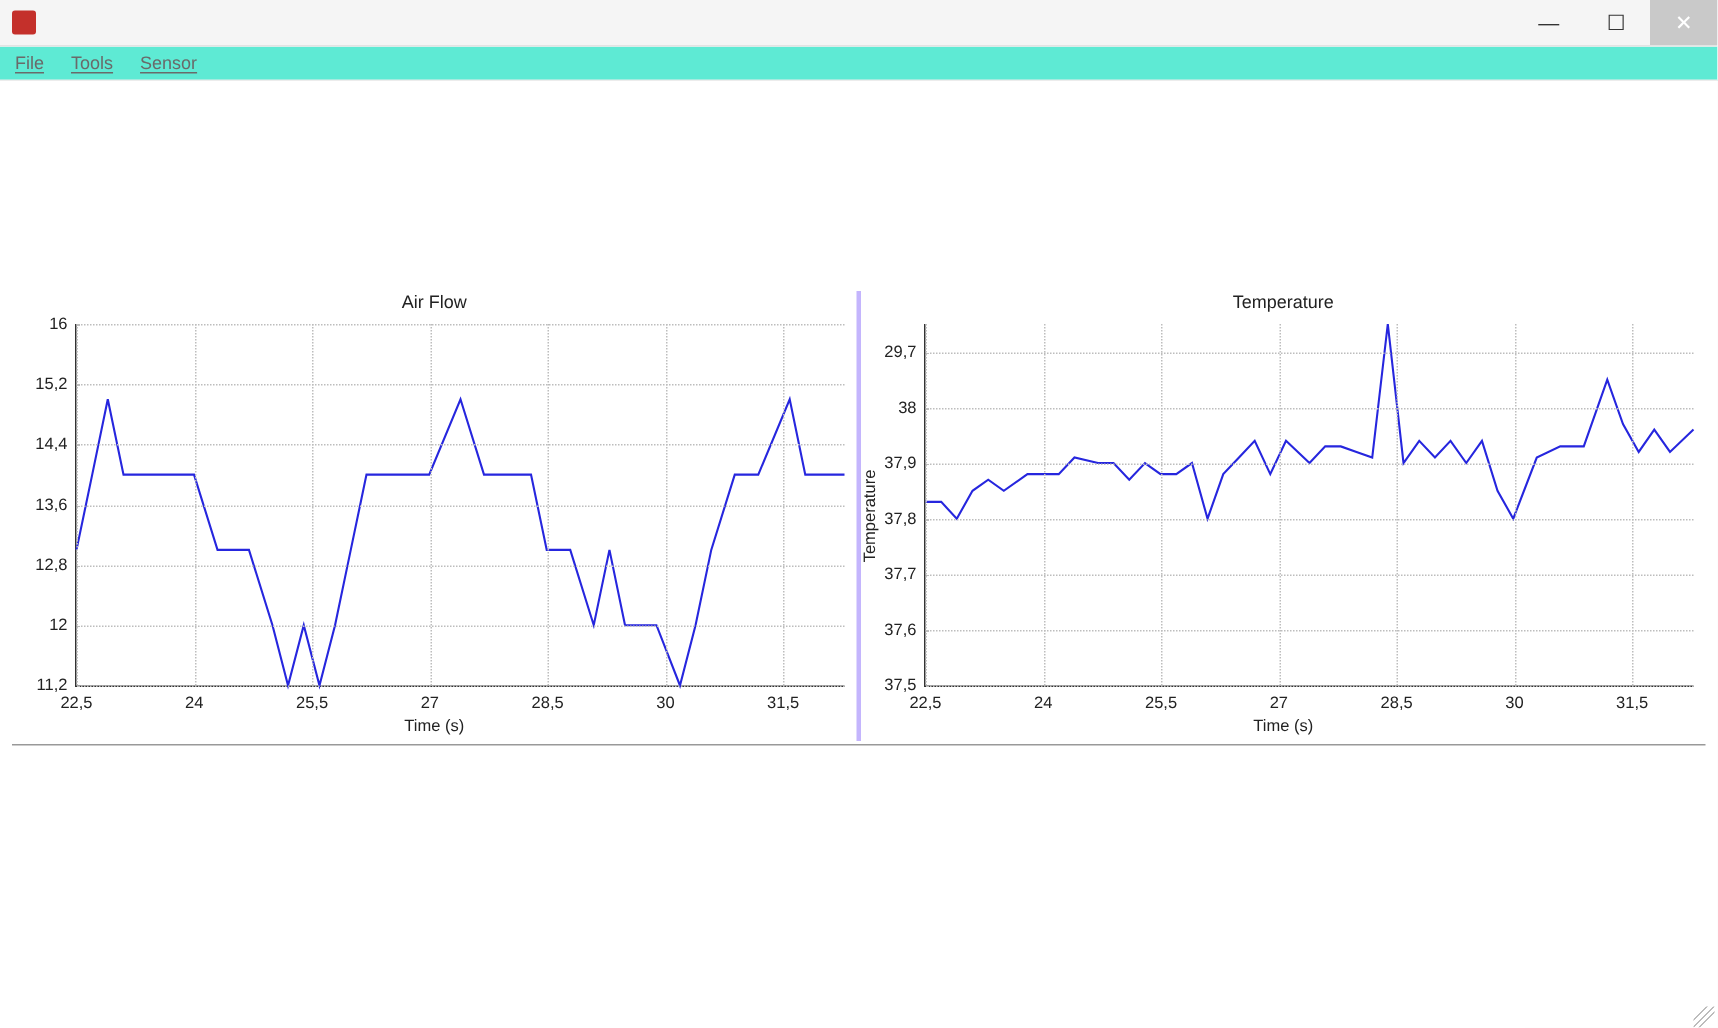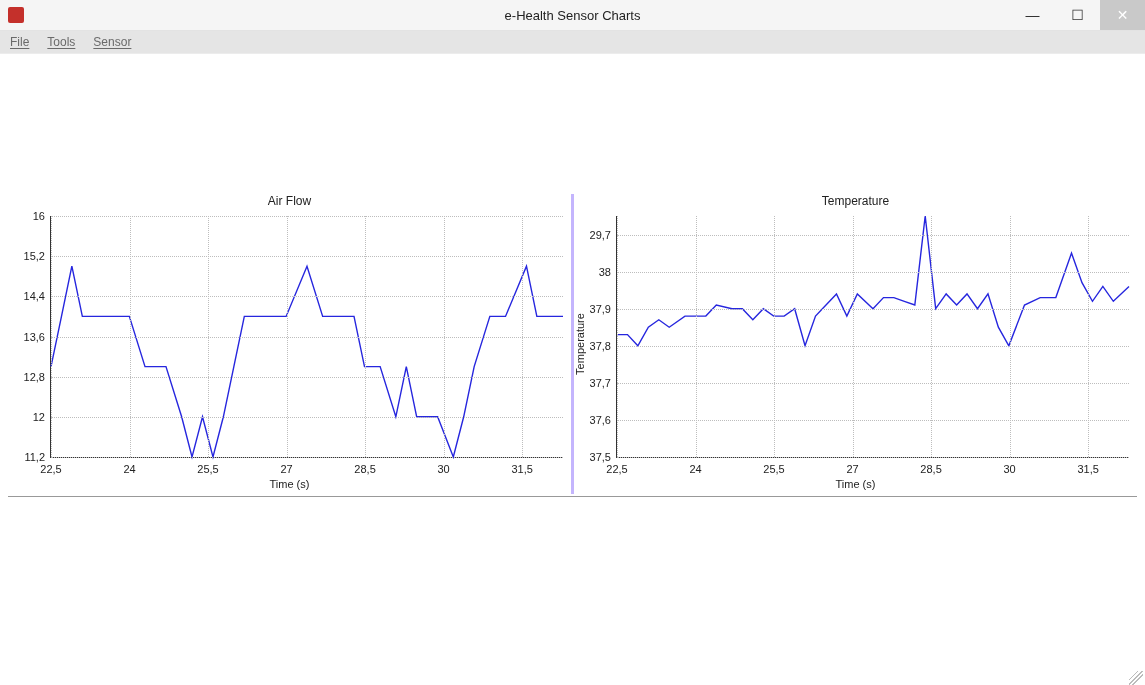--- a/index.html
+++ b/index.html
@@ -52,21 +52,21 @@
     font-size: 14px;
     color: #333;
     cursor: default;
   }
   .win-btn.close {
     background: #c9c9c9;
     color: #fff;
   }
   .menubar {
     height: 22px;
-    background: #e5e5e5;
+    background: #5eead4;
     border-bottom: 1px solid #ececec;
     display: flex;
     align-items: center;
     padding-left: 10px;
     gap: 18px;
   }
   .menu-item {
     color: #6a6a6a;
     text-decoration: underline;
     text-underline-offset: 2px;
@@ -176,21 +176,20 @@
     height: 14px;
     background:
       linear-gradient(135deg, transparent 0 6px, #bcbcbc 6px 7px, transparent 7px 9px, #bcbcbc 9px 10px, transparent 10px 12px, #bcbcbc 12px 13px, transparent 13px);
   }
 </style>
 </head>
 <body>
 
 <div class="titlebar">
   <span class="app-icon"></span>
-  <div class="titlebar-title">e-Health Sensor Charts</div>
   <div class="window-controls">
     <div class="win-btn">
         <span>—</span>
       </div>
     <div class="win-btn">
         <span>☐</span>
       </div>
     <div class="win-btn close">
         <span>✕</span>
       </div>

